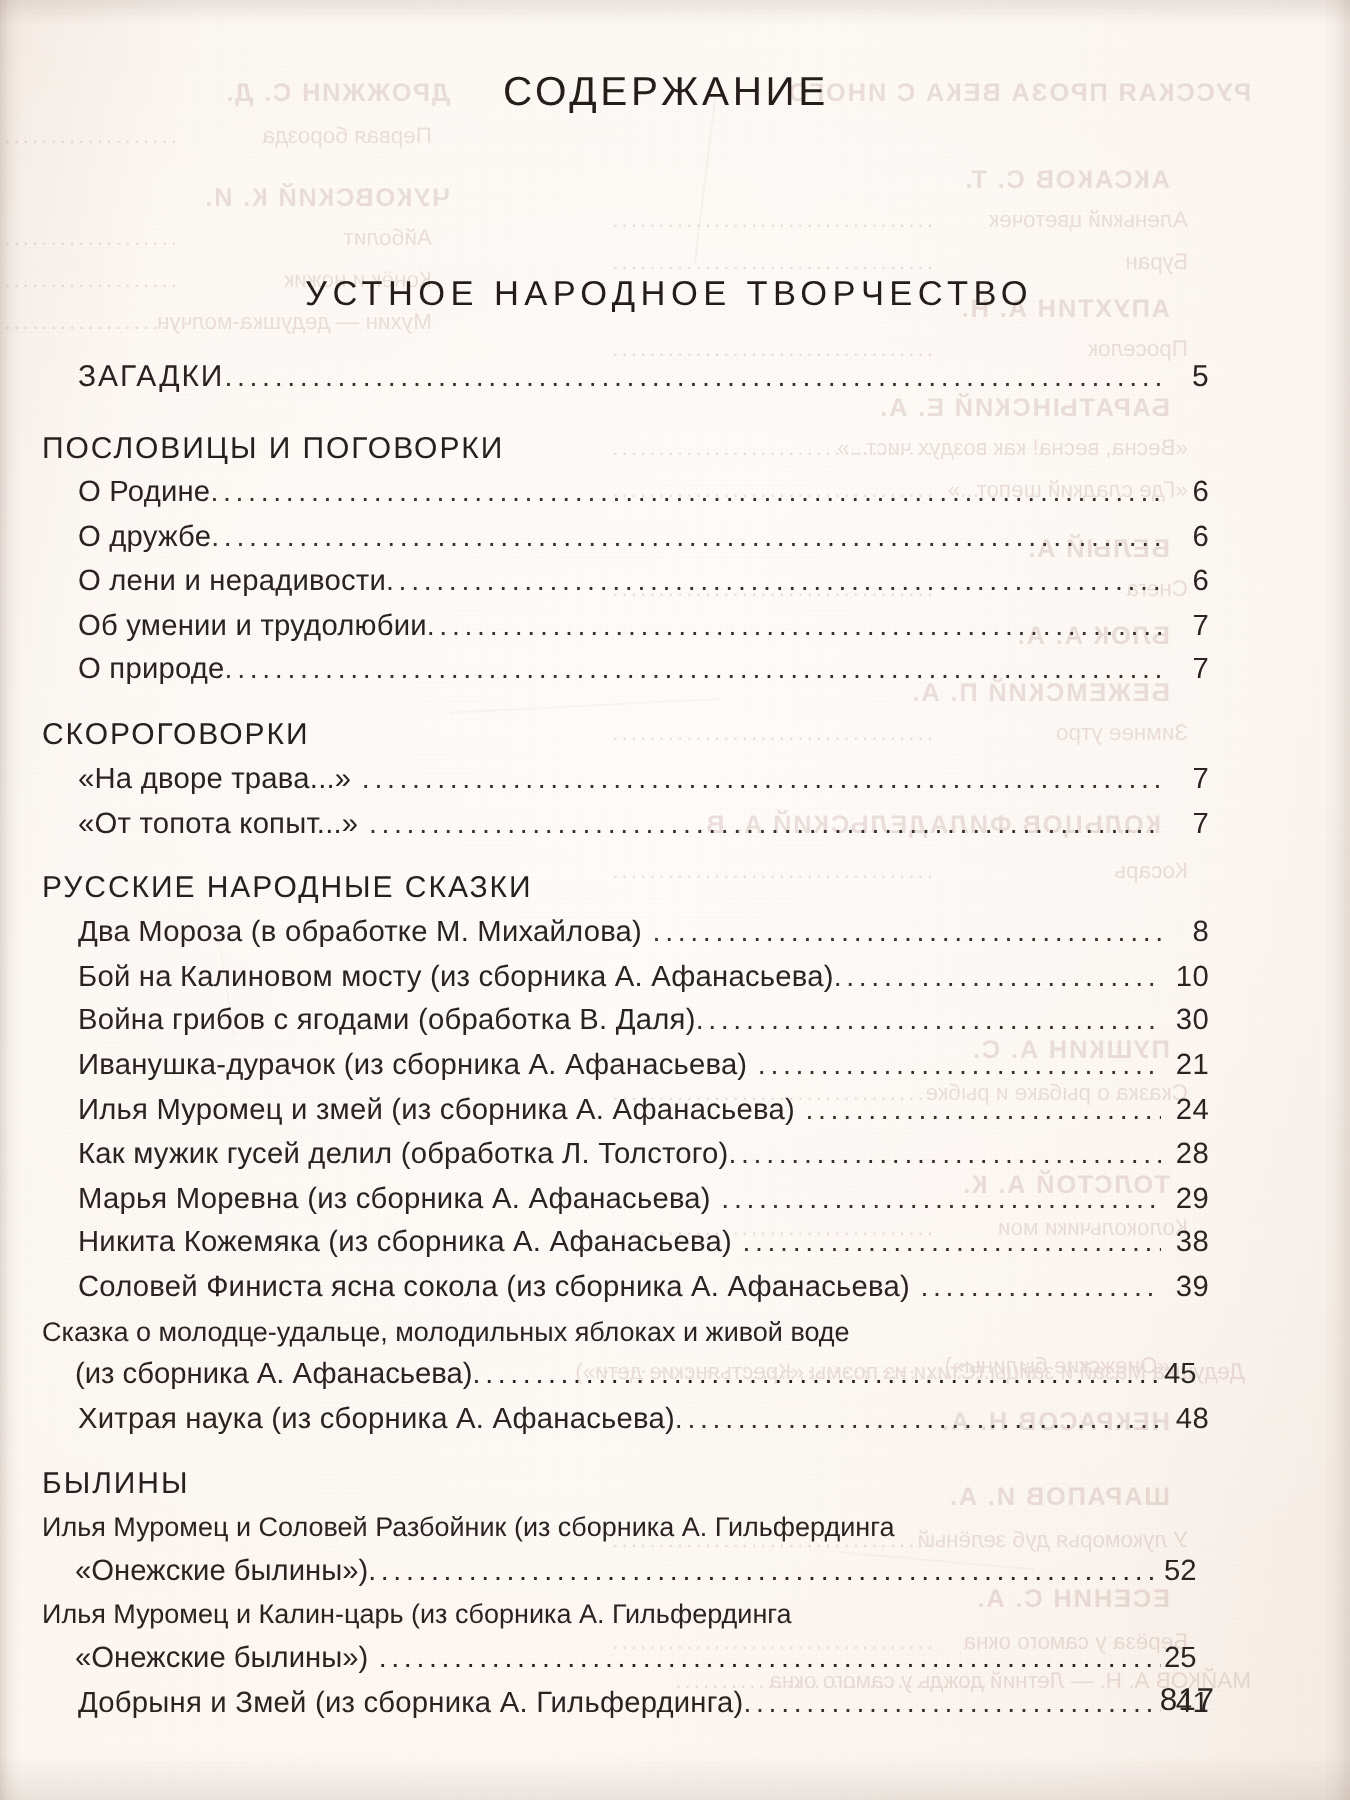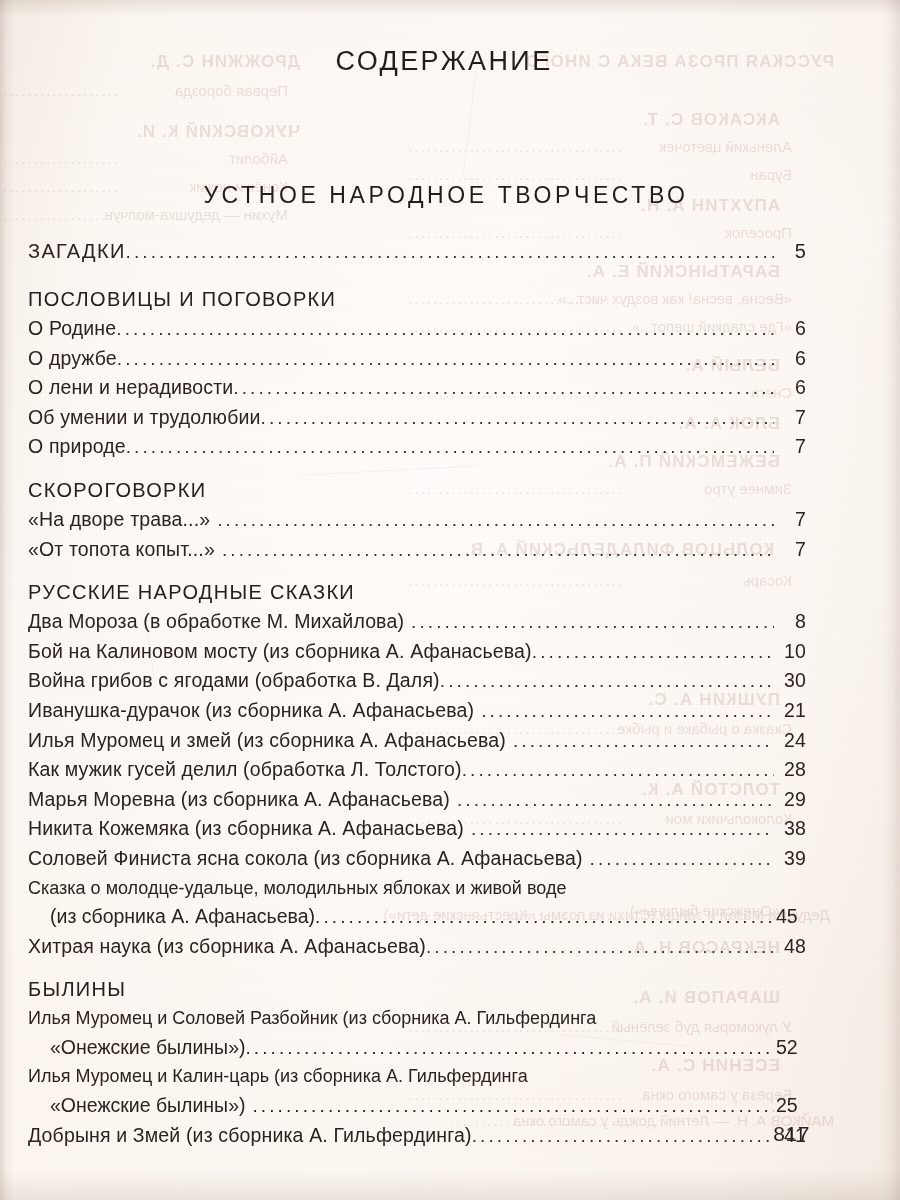--- a/index.html
+++ b/index.html
@@ -150,20 +150,21 @@
     display: flex;
     align-items: baseline;
     font-size: 19.5px;
     line-height: 28.6px;
     color: #2b2321;
     white-space: nowrap;
   }
   .entry .label {
     flex: 0 0 auto;
     letter-spacing: .15px;
+    margin-left: 24px;
   }
   .entry .leader {
     flex: 1 1 auto;
     overflow: hidden;
     white-space: nowrap;
     color: #3a2f2b;
     letter-spacing: 3.1px;
     font-size: 19px;
     margin: 0 0 0 0;
   }

